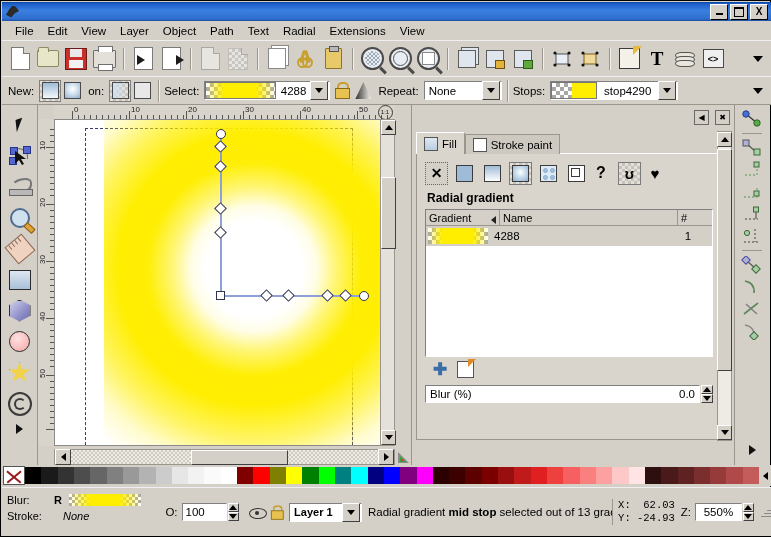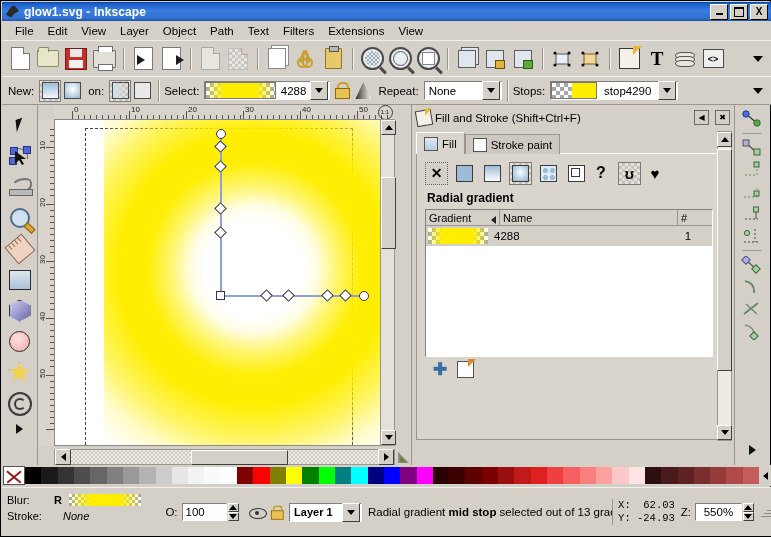--- a/index.html
+++ b/index.html
@@ -313,21 +313,20 @@
 </style>
 </head>
 <body>
 
 <div id="app">
 
   <div class="titlebar">
     <div class="tb-icon">
         <div class="ink"></div>
       </div>
-    <div class="tb-title">glow1.svg - Inkscape</div>
     <div class="tb-btns">
       <div class="tb-btn">
           <div class="mn"></div>
         </div>
       <div class="tb-btn">
           <div class="mx"></div>
         </div>
       <div class="tb-btn">
           <span class="cl">X</span>
         </div>
@@ -335,21 +334,21 @@
   </div>
 
   <div class="menubar">
     <div class="menu-item">File</div>
     <div class="menu-item">Edit</div>
     <div class="menu-item">View</div>
     <div class="menu-item">Layer</div>
     <div class="menu-item">Object</div>
     <div class="menu-item">Path</div>
     <div class="menu-item">Text</div>
-    <div class="menu-item">Filters</div>
+    <div class="menu-item">Radial</div>
     <div class="menu-item">Extensions</div>
     <div class="menu-item">View</div>
   </div>
 
   <div class="cmdbar">
     <div class="cb">
         <div class="pg"></div>
       </div>
     <div class="cb">
         <div class="folder"></div>
@@ -726,24 +725,20 @@
     <div class="cornerwheel">
       <svg width="13" height="13" viewBox="0 0 13 13">
         <polygon points="1,12 12,12 1,1" fill="#8a8a8a"></polygon>
         <polygon points="3,11 9,11 3,5" fill="#3aa33a"></polygon>
         <polygon points="4,10 8,10 4,7" fill="#d04040"></polygon>
       </svg>
     </div>
   </div>
 
   <div class="dock">
-    <div class="dock-title">
-      <div class="pen-small"></div>
-      <span class="txt">Fill and Stroke (Shift+Ctrl+F)</span>
-    </div>
     <div class="dock-btns">
       <div class="dbtn">
           <span>◀</span>
         </div>
       <div class="dbtn">
           <span>✖</span>
         </div>
     </div>
 
     <div class="panel">
@@ -809,20 +804,34 @@
             <span class="gname">4288</span>
             <span class="gcount">1</span>
           </div>
         </div>
 
         <div class="listtools">
           <span class="plusic">✚</span>
           <span class="editic"></span>
         </div>
 
+        <div class="srow">
+          <div class="sfield">
+            <span>Blur (%)</span>
+            <span class="sval">0.0</span>
+          </div>
+          <div class="spin">
+              <div>
+                <span class="arr-u"></span>
+              </div>
+              <div>
+                <span class="arr-d"></span>
+              </div>
+            </div>
+        </div>
 
       </div>
     </div>
 
     <div class="dockscroll">
       <div class="sb-btn" style="width:13px;height:13px">
           <div class="arr-u"></div>
         </div>
       <div class="sb-thumb" style="width:13px;height:220px;margin-top:2px;"></div>
       <div class="sb-btn" style="width:13px;height:13px;margin-top:auto">

